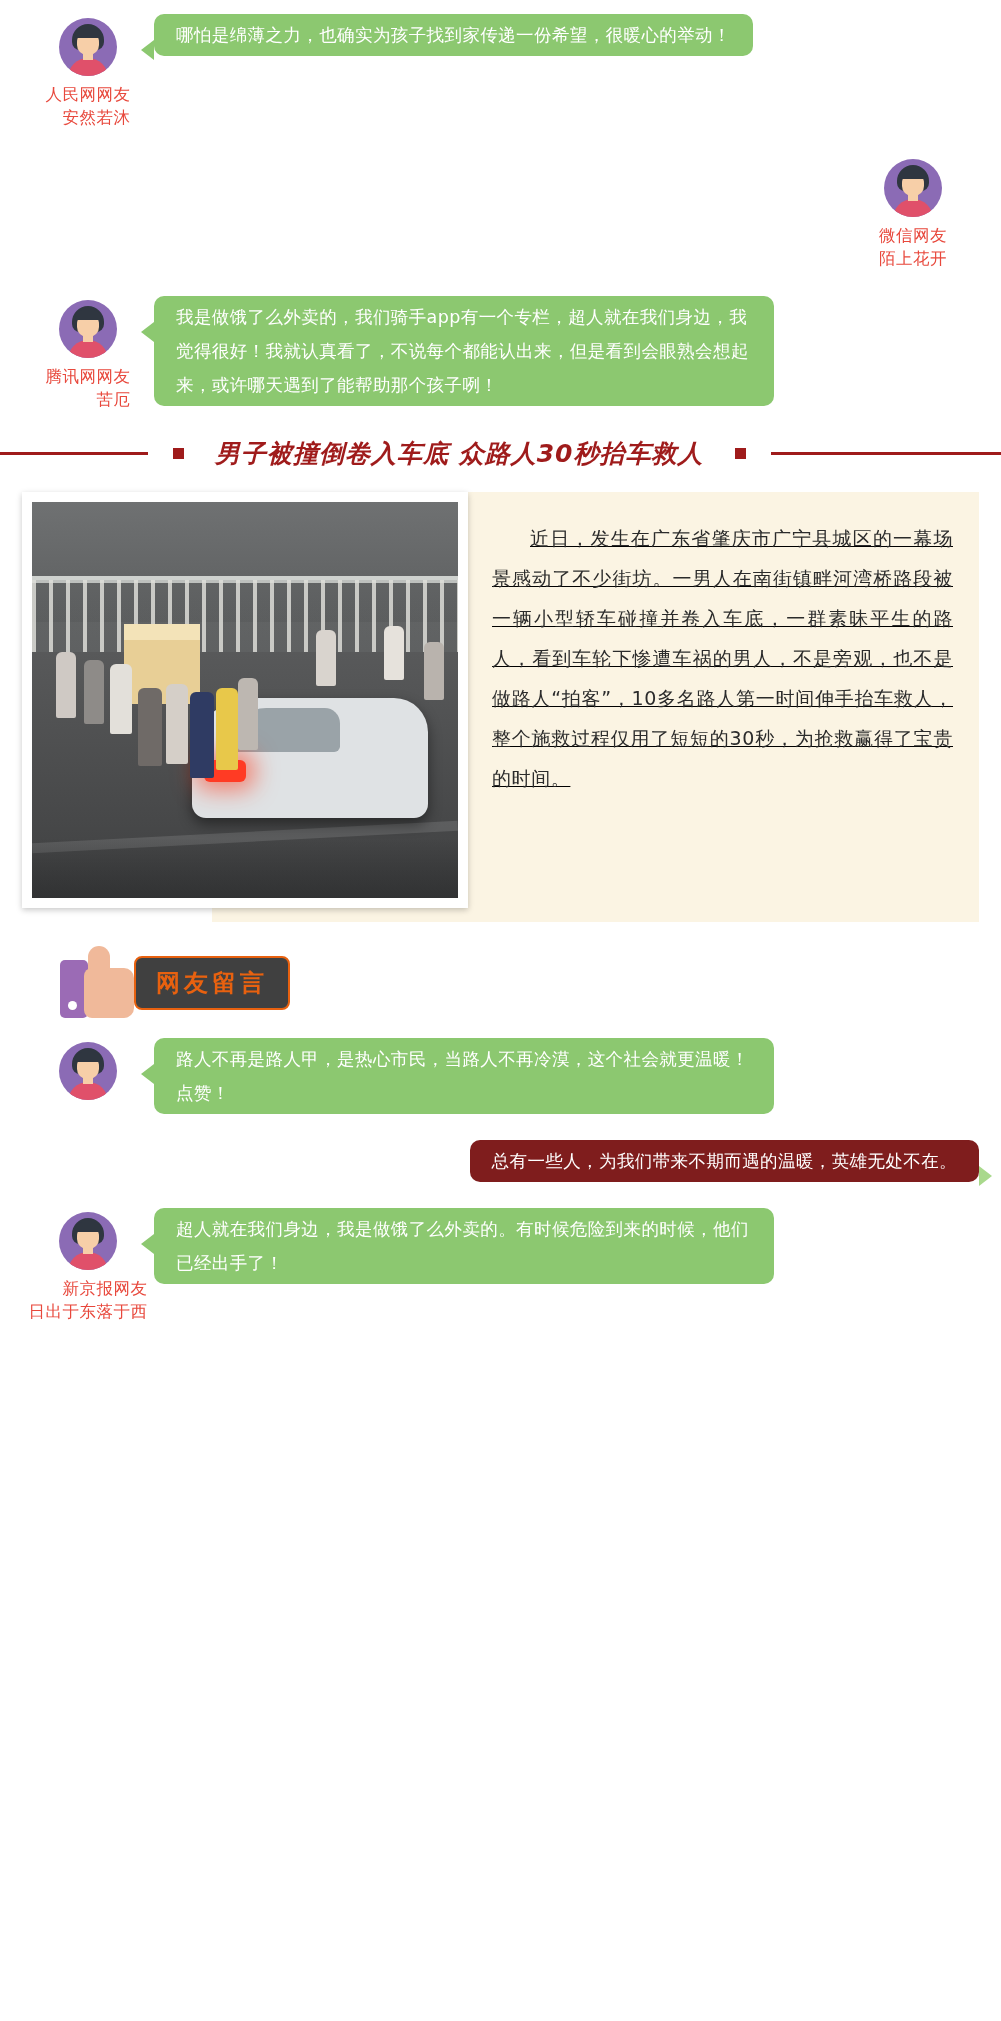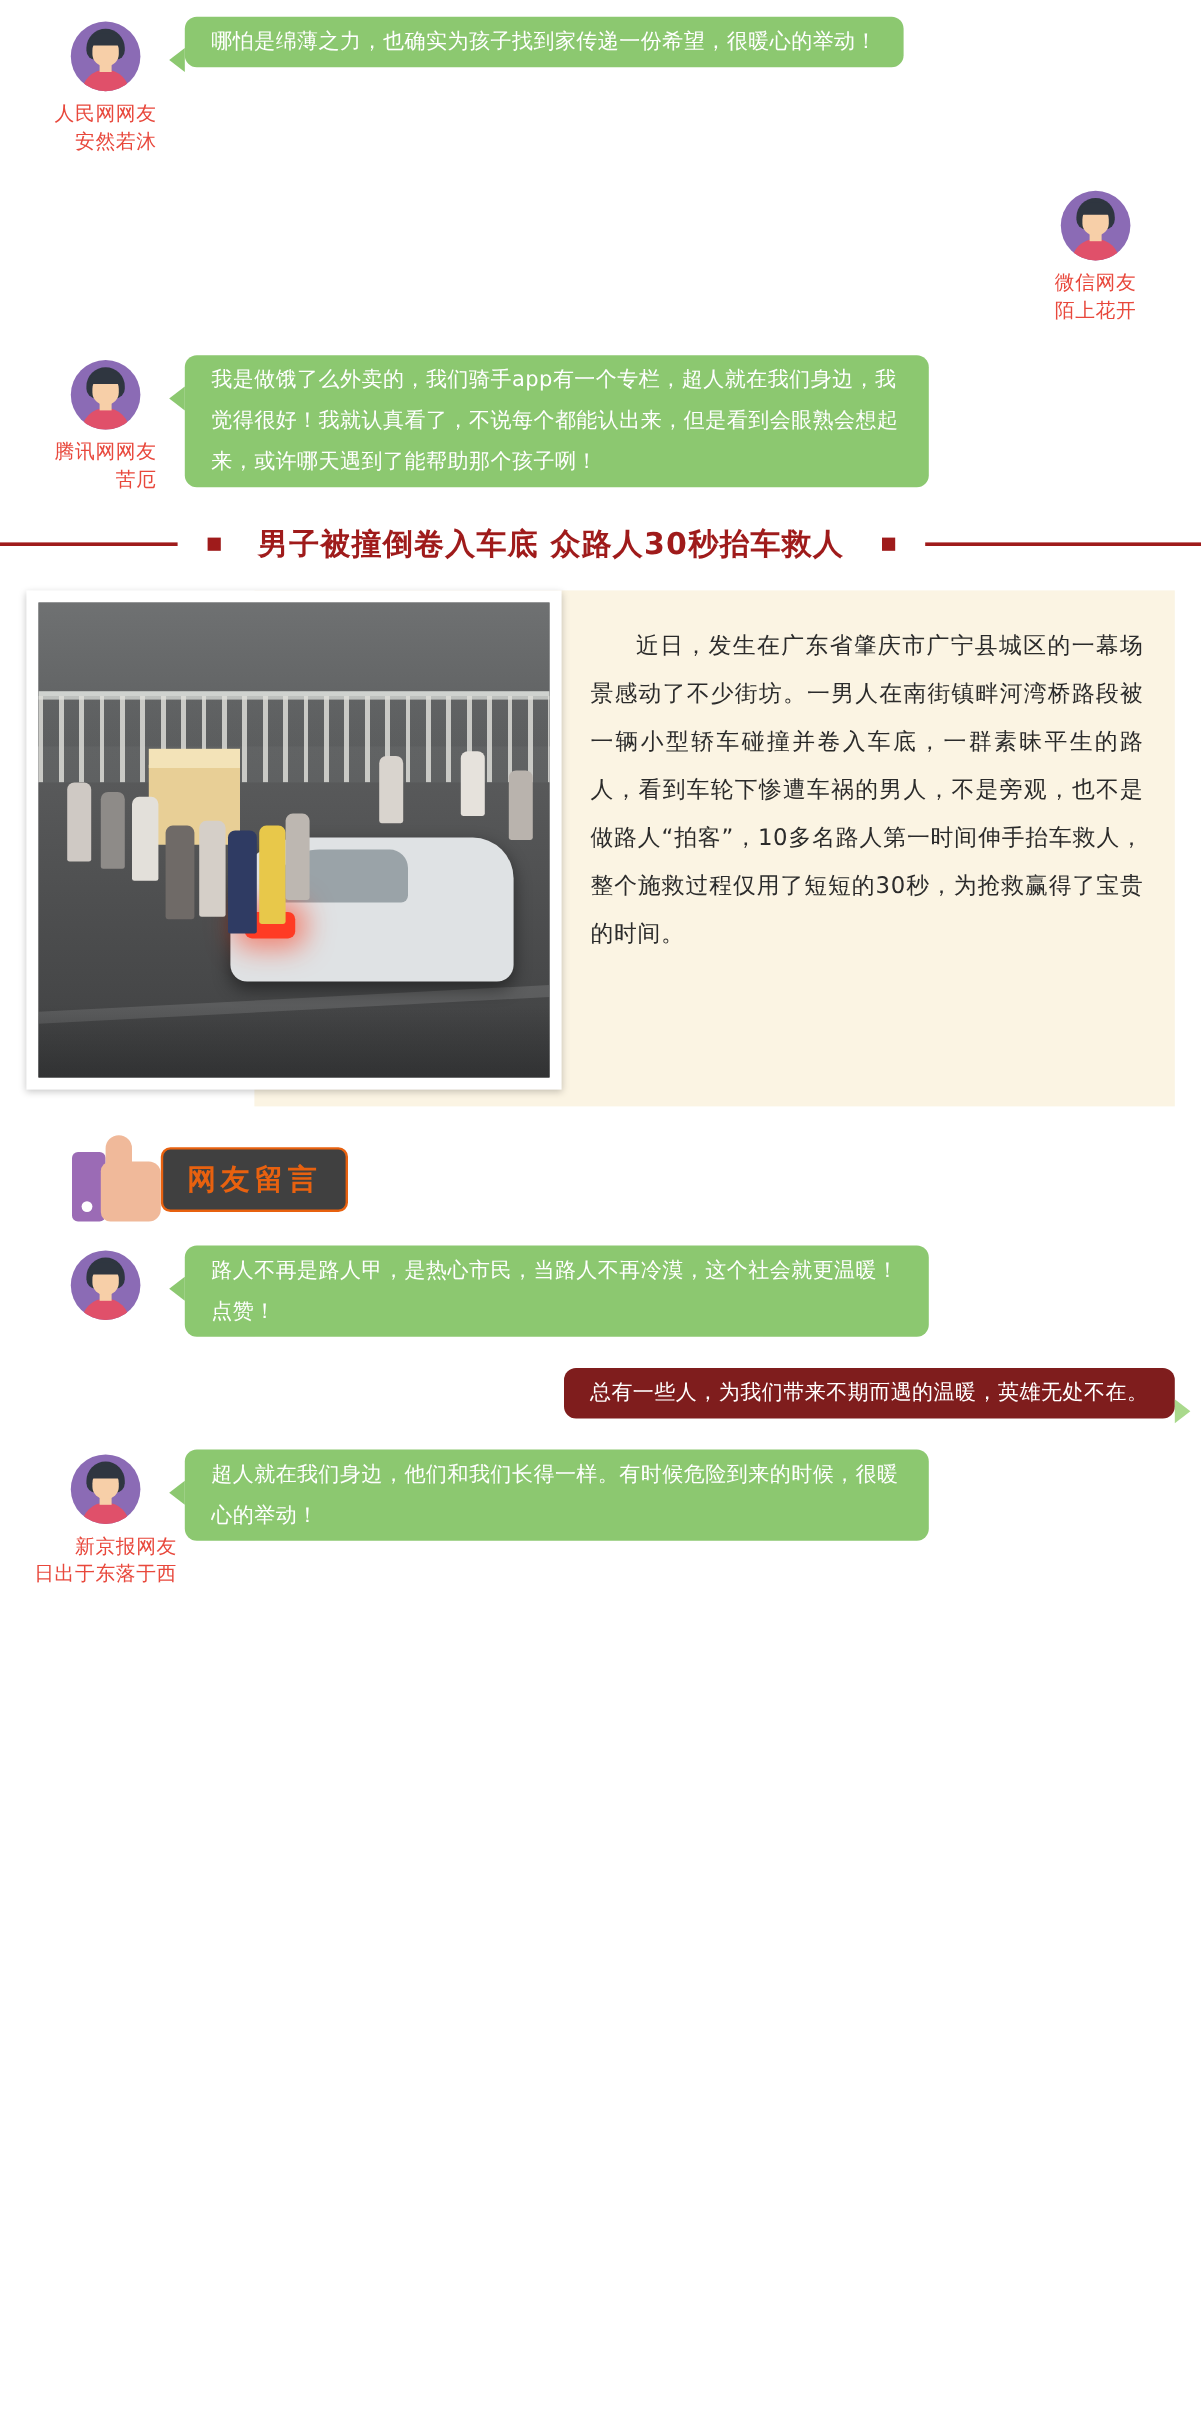--- a/index.html
+++ b/index.html
@@ -117,20 +117,21 @@
 
   .spacer-top { height: 14px; }
 
   
   .section-title {
     display: flex;
     align-items: center;
     gap: 16px;
     margin: 26px 0 22px 0;
     padding: 0;
+    font-style: italic;
   }
   .rule {
     height: 3px;
     background: #9f1b1b;
     flex: 1 1 auto;
   }
   .rule.short { flex: 0 0 148px; }
   .sq {
     width: 11px; height: 11px;
     background: #9f1b1b;
@@ -146,20 +147,21 @@
     letter-spacing: 1px;
     white-space: nowrap;
     padding: 0 6px;
   }
 
   
   .article {
     position: relative;
     margin: 0 22px 10px 22px;
     min-height: 430px;
+    text-decoration: underline;
   }
   .article-bg {
     position: absolute;
     left: 190px; top: 0;
     right: 0; bottom: 0;
     background: #fbf4e3;
   }
   .article-inner {
     position: relative;
     display: flex;
@@ -378,17 +380,17 @@
         <div class="avatar">
           <div class="body"></div>
           <div class="neck"></div>
           <div class="hair"></div>
           <div class="face"></div>
           <div class="fringe"></div>
         </div>
         <div class="avatar-name">新京报网友
 日出于东落于西</div>
       </div>
-      <div class="bubble">超人就在我们身边，他们和我们长得一样。有时候危险到来的时候，很暖心的举动！</div>
+      <div class="bubble">超人就在我们身边，我是做饿了么外卖的。有时候危险到来的时候，他们已经出手了！</div>
     </div>
   </div>
 
 <div class="bottom-pad"></div>
 
 </body></html>

